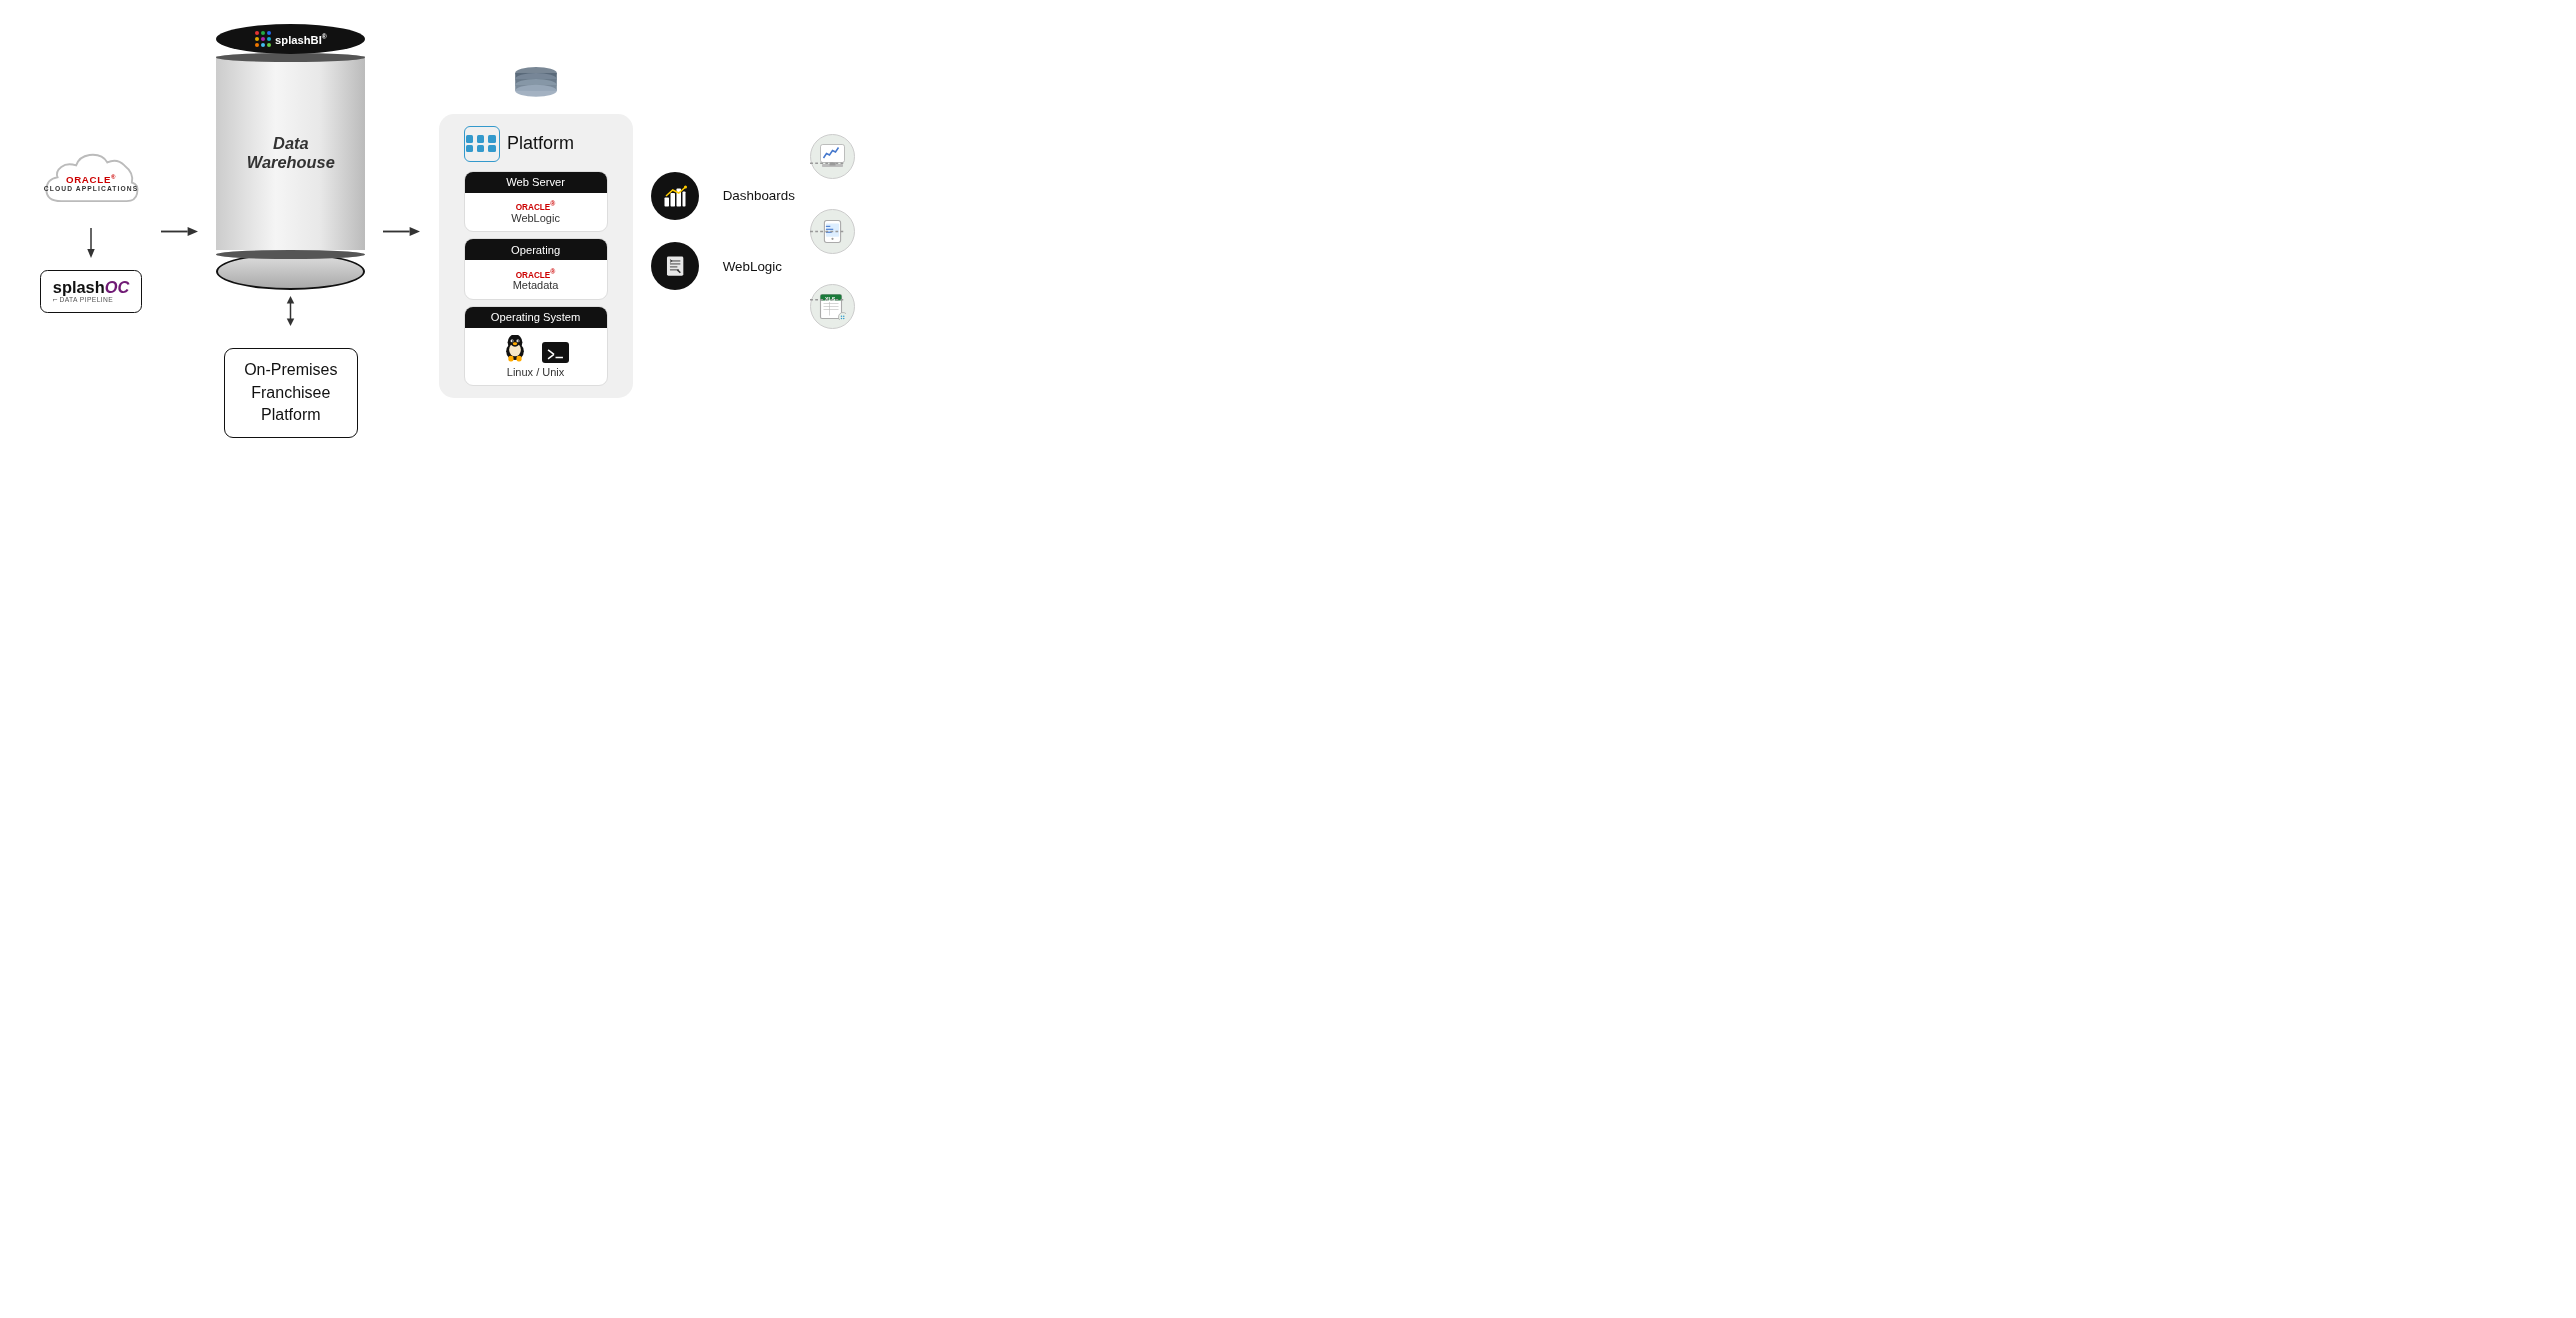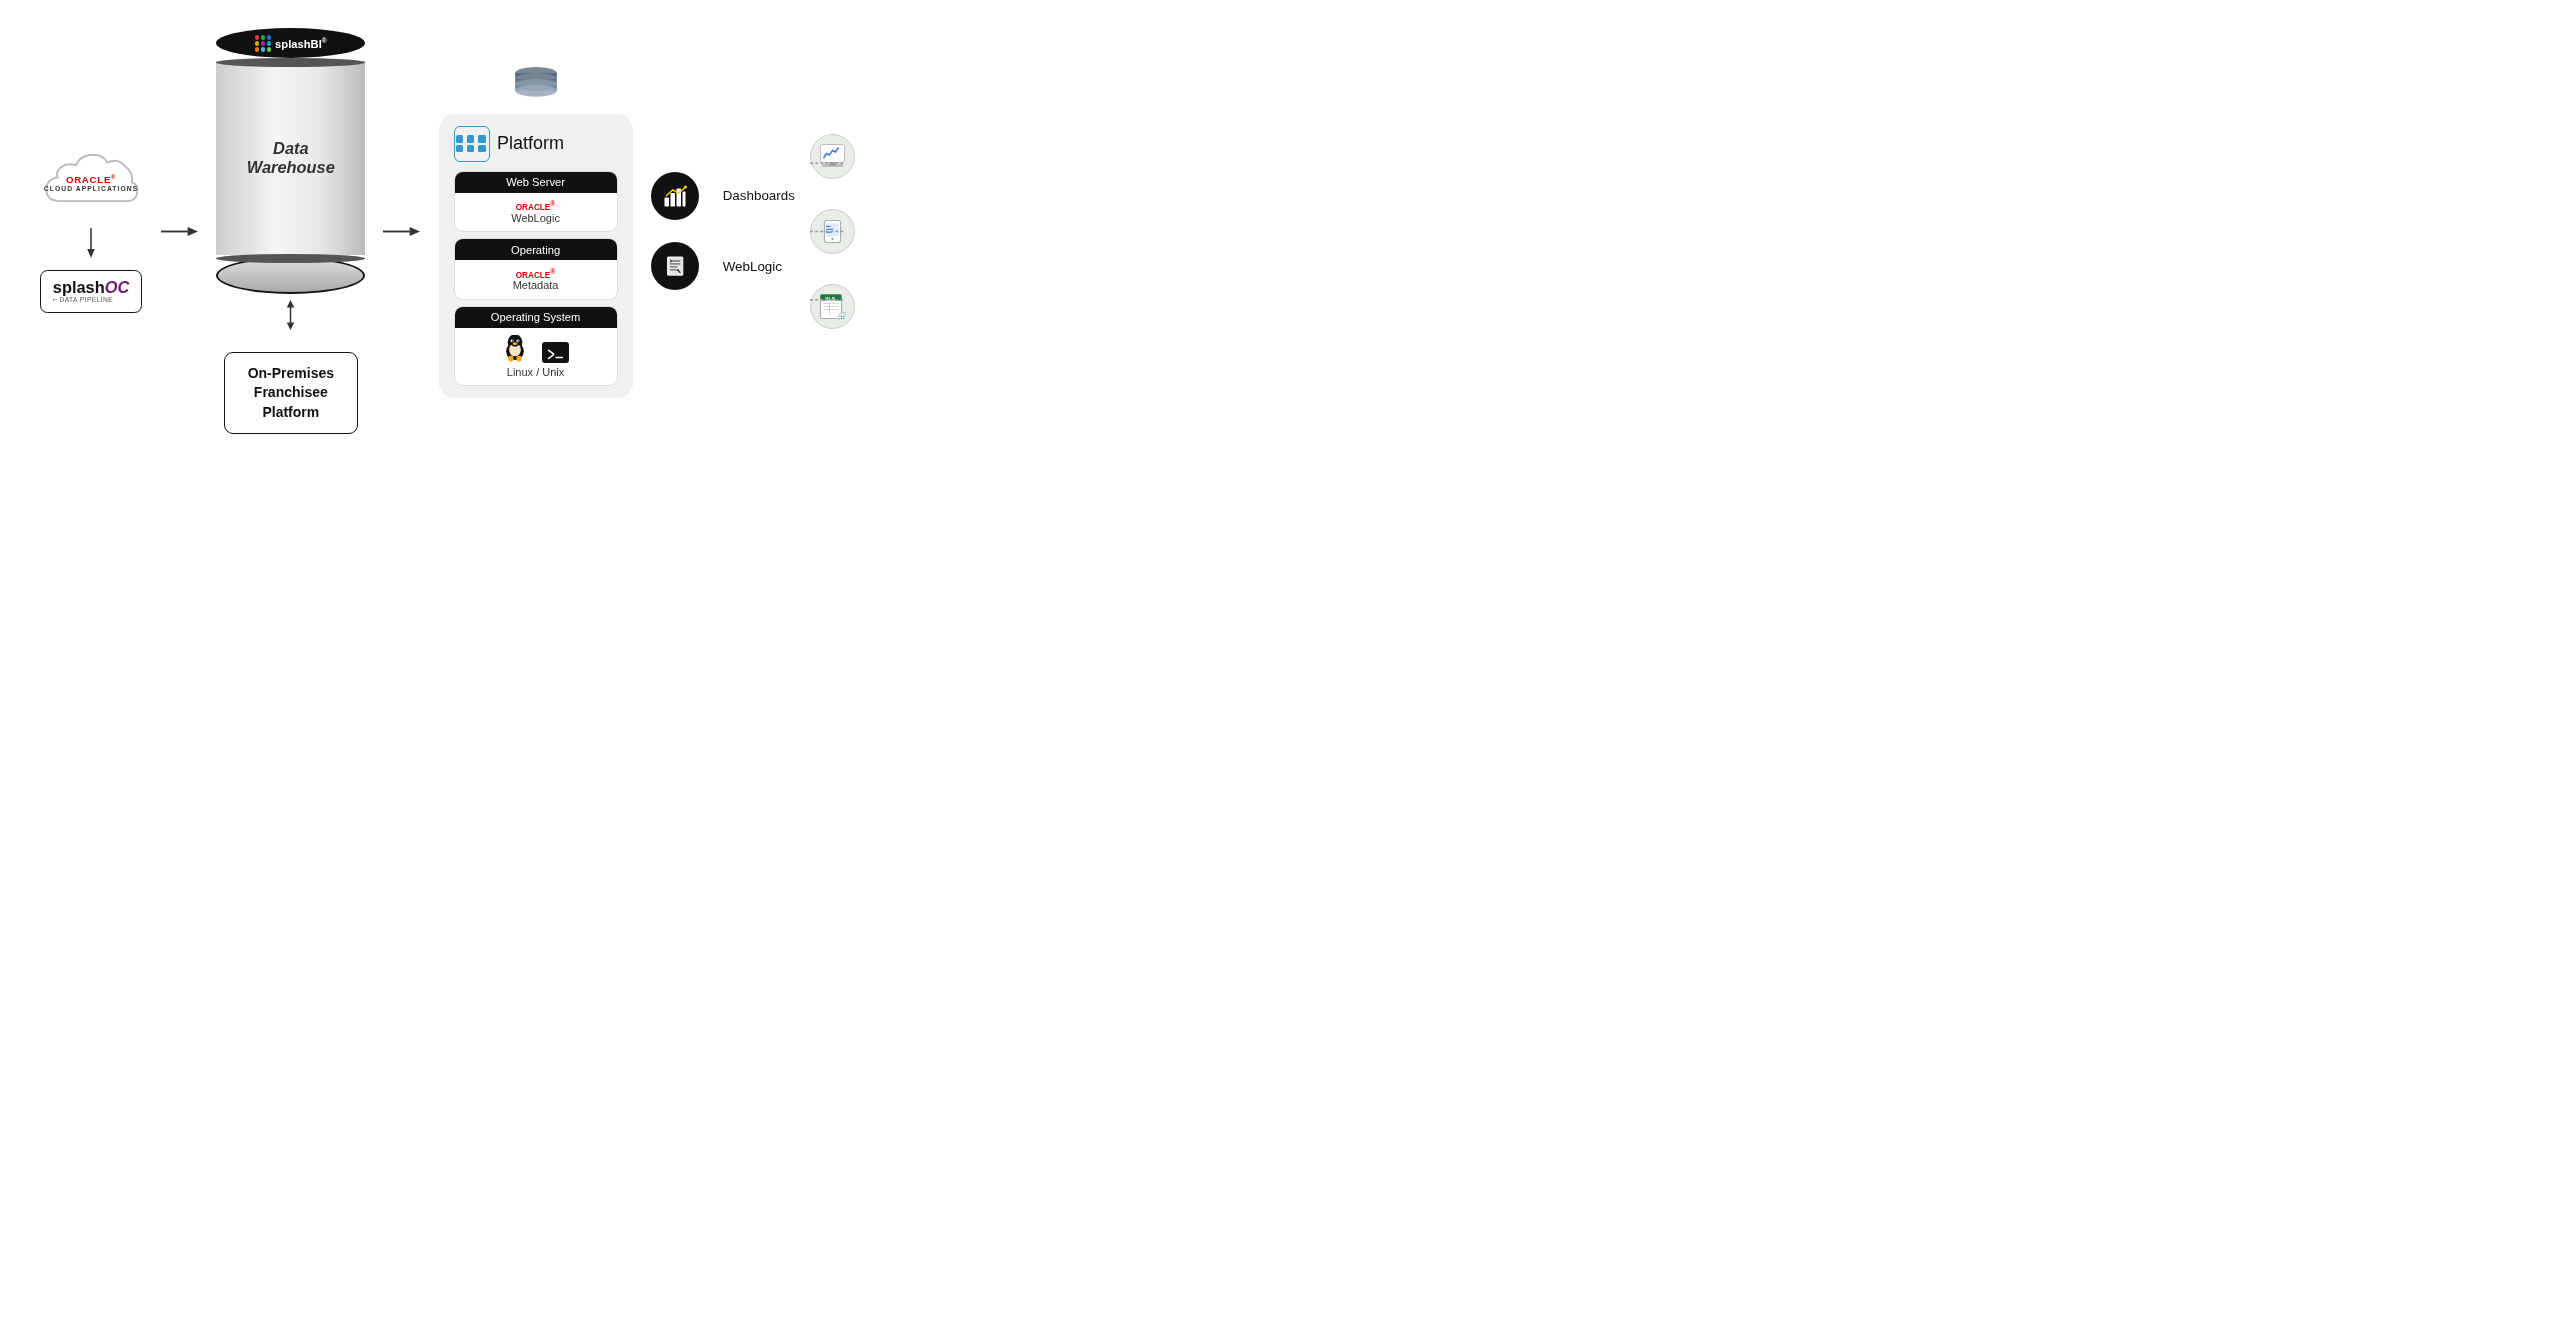--- a/index.html
+++ b/index.html
@@ -193,34 +193,34 @@
     .on-premises-box {
       border: 1.5px solid #111;
       border-radius: 9px;
       padding: 10.4px 15px;
       text-align: center;
       background: white;
       margin-top: 22.3px;
       width: 134px;
     }
     .on-premises-text {
-      font-size: 14px;
-      font-weight: 700;
+      font-size: 16px;
+      font-weight: 400;
       color: #111;
       line-height: 1.4;
     }
 
     
     .platform-section {
       display: flex;
       flex-direction: column;
       align-items: center;
       background: #f0f0f0;
       border-radius: 15px;
-      padding: 12px 15px;
+      padding: 12px 25px;
       width: 194px;
       gap: 6px;
     }
     .platform-header {
       display: flex;
       align-items: center;
       gap: 7.4px;
       margin-bottom: 3px;
       align-self: flex-start;
     }

